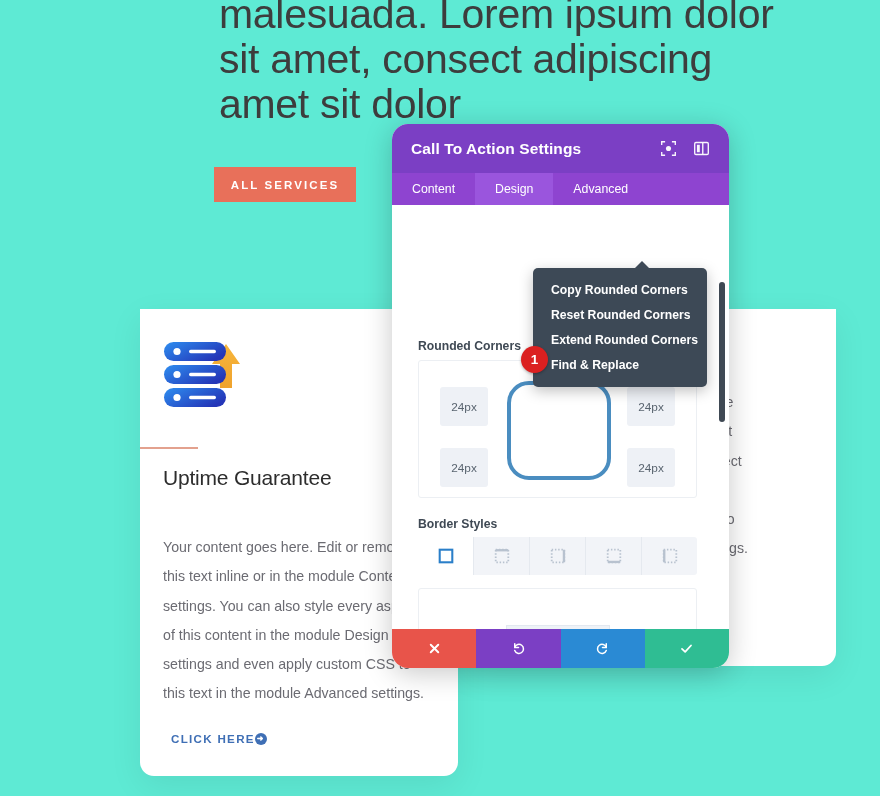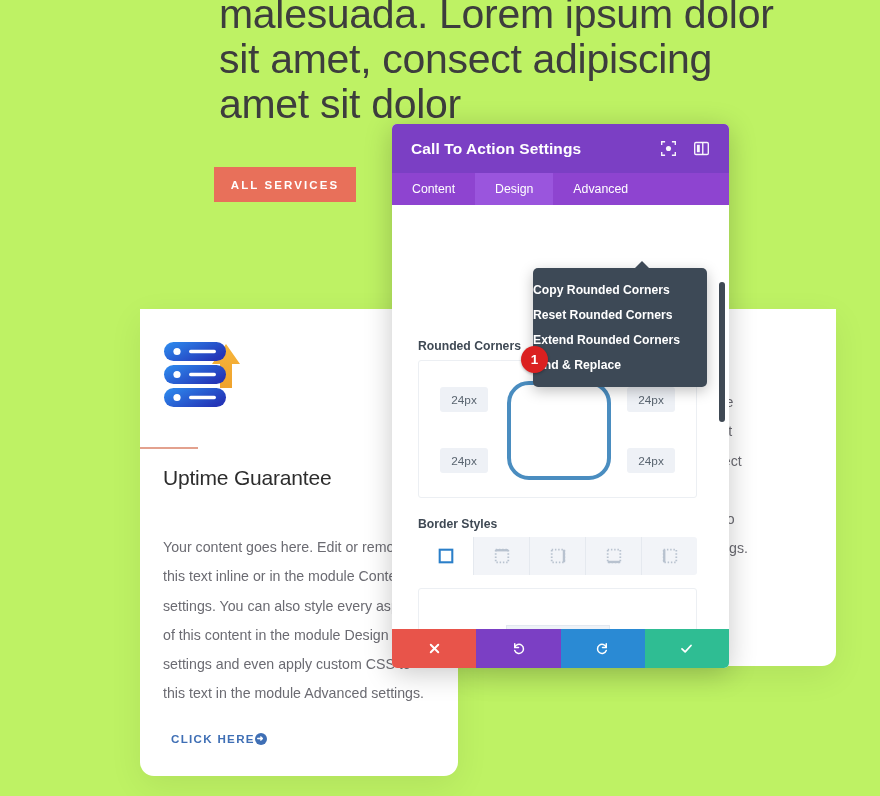--- a/index.html
+++ b/index.html
@@ -2,21 +2,21 @@
 <html><head>
 <meta charset="utf-8">
 <style>
   * { box-sizing: border-box; margin: 0; padding: 0; }
   html, body {
     width: 880px; height: 796px;
     overflow: hidden;
     background: #ffffff;
     font-family: "Liberation Sans", sans-serif;
   }
-  #stage { position: relative; width: 880px; height: 796px; background: #bef264; overflow: hidden; }
+  #stage { position: relative; width: 880px; height: 796px; background: #5eead4; overflow: hidden; }
 
   
   .hero-heading {
     position: absolute;
     left: 219px; top: -8px;
     width: 580px;
     font-size: 41px;
     line-height: 45px;
     font-weight: 400;
     color: #3d3d3d;
@@ -89,21 +89,21 @@
     align-items:center; justify-content:center;
     color:#fff; font-size:8px; line-height:1;
   }
 
   
   .modal {
     position: absolute;
     left: 392px; top: 124px;
     width: 337px; height: 544px;
     background: #ffffff;
-    border-radius: 5px;
+    border-radius: 16px;
     box-shadow: 0 5px 28px rgba(0,0,0,0.22);
     overflow: hidden;
     display: flex; flex-direction: column;
   }
   .modal-header {
     height: 49px;
     background: #7b3fc4;
     display: flex; align-items: center;
     padding: 0 19px;
     flex: none;
@@ -147,21 +147,21 @@
 
   .rounded-box {
     position: absolute; left: 26px; top: 155px;
     width: 279px; height: 138px;
     border: 1px solid #eceff3;
     border-radius: 3px;
     background: #fff;
   }
   .corner-in {
     position: absolute;
-    width: 48px; height: 25px;
+    width: 48px; height: 39px;
     background: #eef1f6;
     border-radius: 3px;
     font-size: 11.8px; color: #5a6570;
     display: flex; align-items: center; justify-content: center;
   }
   .c-tl { left: 21px; top: 26px; }
   .c-tr { right: 21px; top: 26px; }
   .c-bl { left: 21px; top: 87px; }
   .c-br { right: 21px; top: 87px; }
   .corner-preview {
@@ -236,20 +236,21 @@
   .ctx-caret {
     position: absolute; left: 101px; top: -7px;
     width: 0; height: 0;
     border-left: 8px solid transparent;
     border-right: 8px solid transparent;
     border-bottom: 8px solid #3d4956;
   }
   .ctx-item {
     height: 25px;
     display: flex; align-items: center;
+    padding-left: 18px;
     font-size: 12.2px; font-weight: 700; color: #ffffff;
     cursor: pointer; white-space: nowrap;
   }
   .badge-1 {
     position: absolute;
     left: 521px; top: 346px;
     width: 27px; height: 27px;
     border-radius: 50%;
     background: #db2020;
     color: #ffffff;

